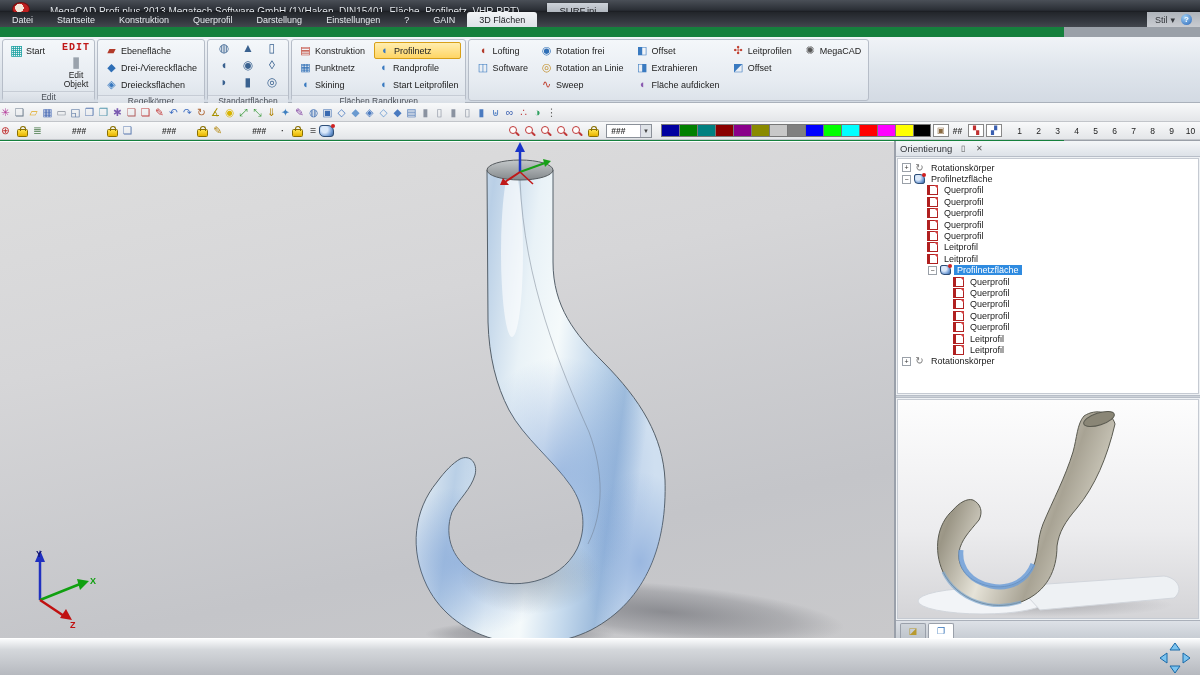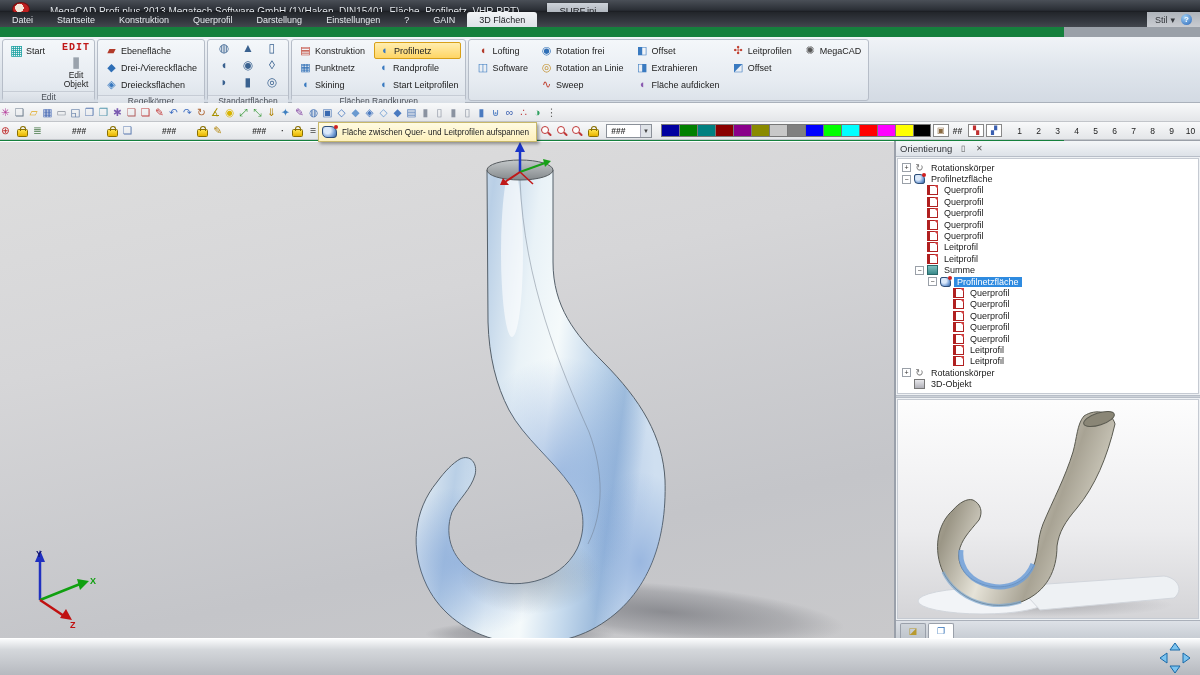--- a/index.html
+++ b/index.html
@@ -432,24 +432,20 @@
         <span class="lnum">4</span>
         <span class="lnum">5</span>
         <span class="lnum">6</span>
         <span class="lnum">7</span>
         <span class="lnum">8</span>
         <span class="lnum">9</span>
         <span class="lnum">10</span>
       </span>
     </div>
 
-  <div id="tooltip">
-    <span class="shellico"></span>
-    <span class="txt">Fläche zwischen Quer- und Leitprofilen aufspannen</span>
-  </div>
 
   <div id="viewport">
     <svg width="894" height="497" viewBox="0 0 894 497">
       <defs>
         <linearGradient id="hookGrad" x1="0" y1="0" x2="1" y2="0.25">
           <stop offset="0" stop-color="#dde6ea"></stop>
             <stop offset="0.12" stop-color="#f2f7f8"></stop>
           <stop offset="0.30" stop-color="#b9cfe6"></stop>
             <stop offset="0.48" stop-color="#e9f2f7"></stop>
           <stop offset="0.62" stop-color="#f5fafb"></stop>
@@ -568,25 +564,20 @@
         <div class="trow" style="padding-left: 17px;">
           <span class="texp none">−</span>
           <span class="tico profile"></span>
           <span class="tlabel">Leitprofil</span>
         </div>
         <div class="trow" style="padding-left: 17px;">
           <span class="texp none">−</span>
           <span class="tico profile"></span>
           <span class="tlabel">Leitprofil</span>
         </div>
-        <div class="trow" style="padding-left: 17px;">
-          <span class="texp">−</span>
-          <span class="tico sum"></span>
-          <span class="tlabel">Summe</span>
-        </div>
         <div class="trow" style="padding-left: 30px;">
           <span class="texp">−</span>
           <span class="tico shell"></span>
           <span class="tlabel sel">Profilnetzfläche</span>
         </div>
         <div class="trow" style="padding-left: 43px;">
           <span class="texp none">−</span>
           <span class="tico profile"></span>
           <span class="tlabel">Querprofil</span>
         </div>
@@ -617,25 +608,20 @@
         </div>
         <div class="trow" style="padding-left: 43px;">
           <span class="texp none">−</span>
           <span class="tico profile"></span>
           <span class="tlabel">Leitprofil</span>
         </div>
         <div class="trow" style="padding-left: 4px;">
           <span class="texp">+</span>
           <span class="tico rot">↻</span>
           <span class="tlabel">Rotationskörper</span>
-        </div>
-        <div class="trow" style="padding-left: 4px;">
-          <span class="texp none">−</span>
-          <span class="tico obj"></span>
-          <span class="tlabel">3D-Objekt</span>
         </div>
       </div>
     <div id="panel-split"></div>
     <div id="preview">
       <svg width="302" height="224" viewBox="0 0 302 224">
         <defs>
           <linearGradient id="tanGrad" x1="0" y1="0" x2="1" y2="0.4">
             <stop offset="0" stop-color="#cdc8b8"></stop>
               <stop offset="0.25" stop-color="#9b9686"></stop>
             <stop offset="0.5" stop-color="#e6e3d8"></stop>

